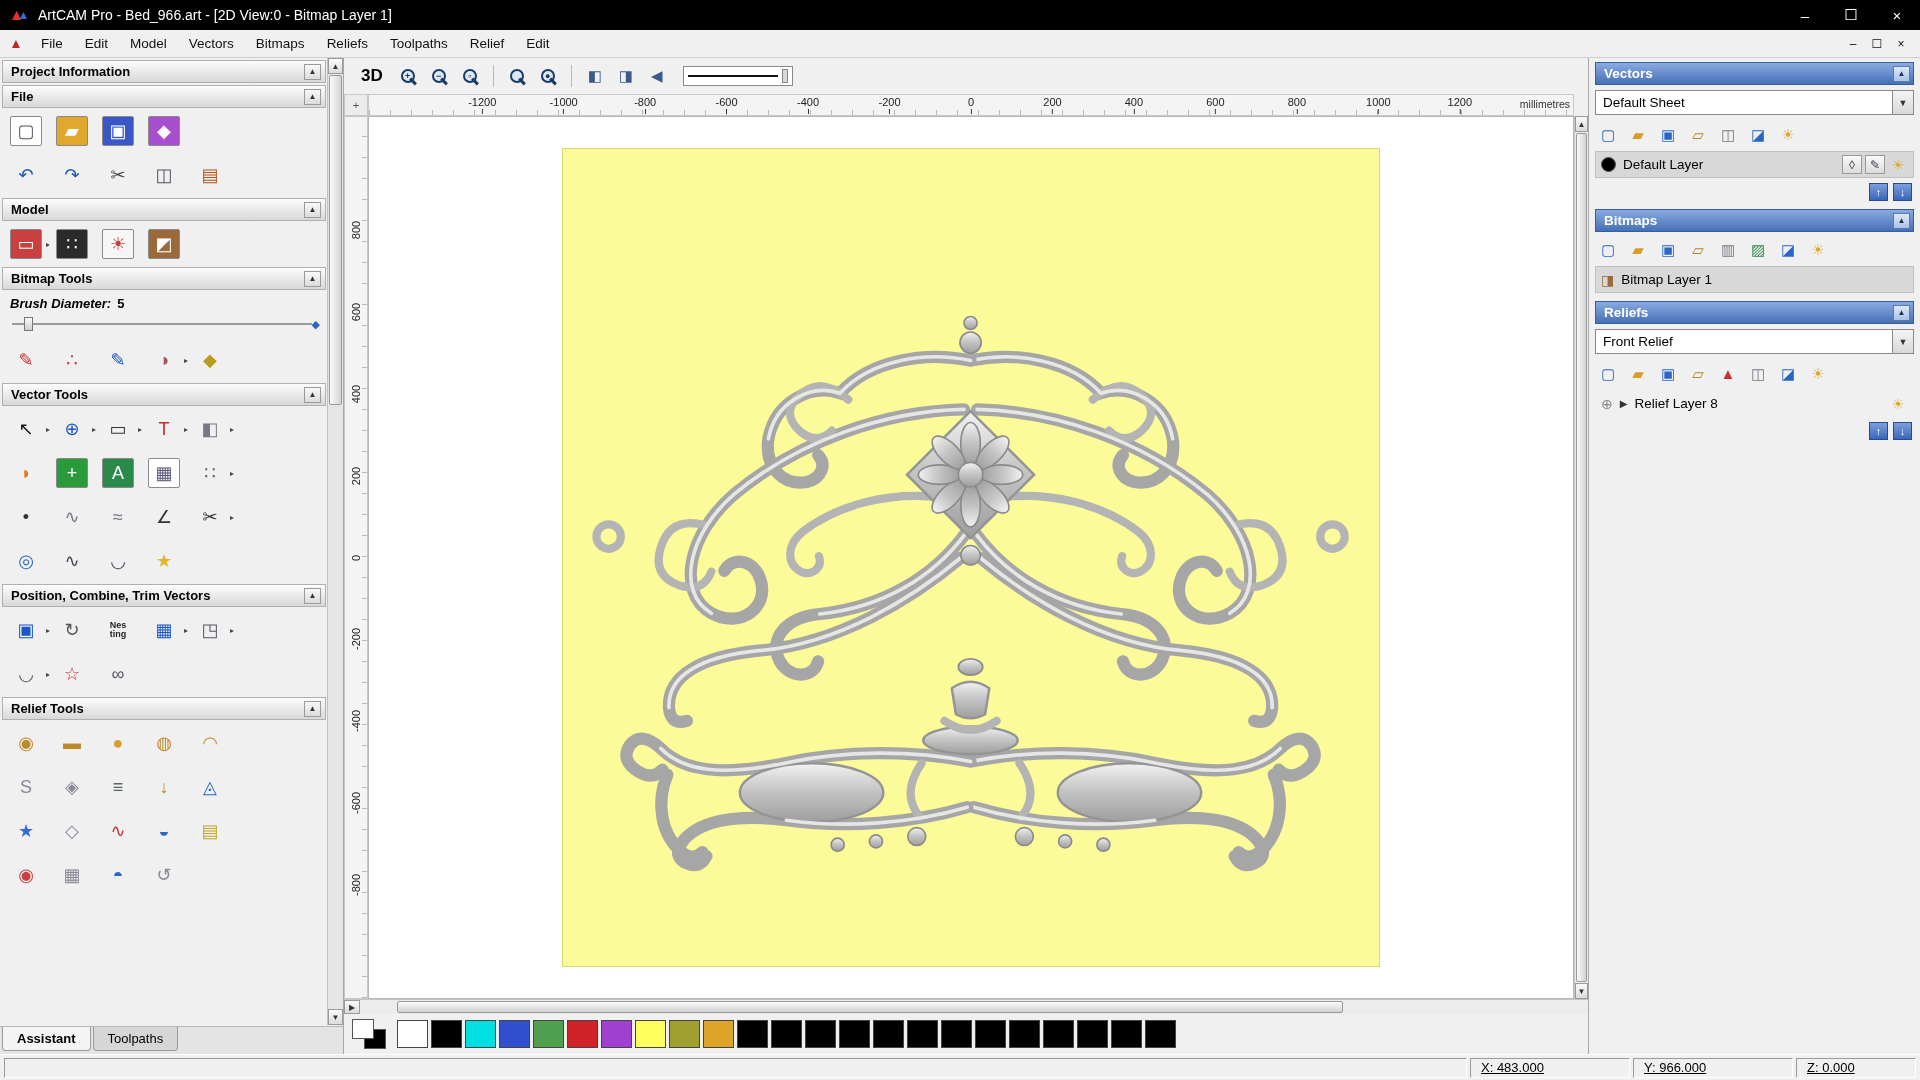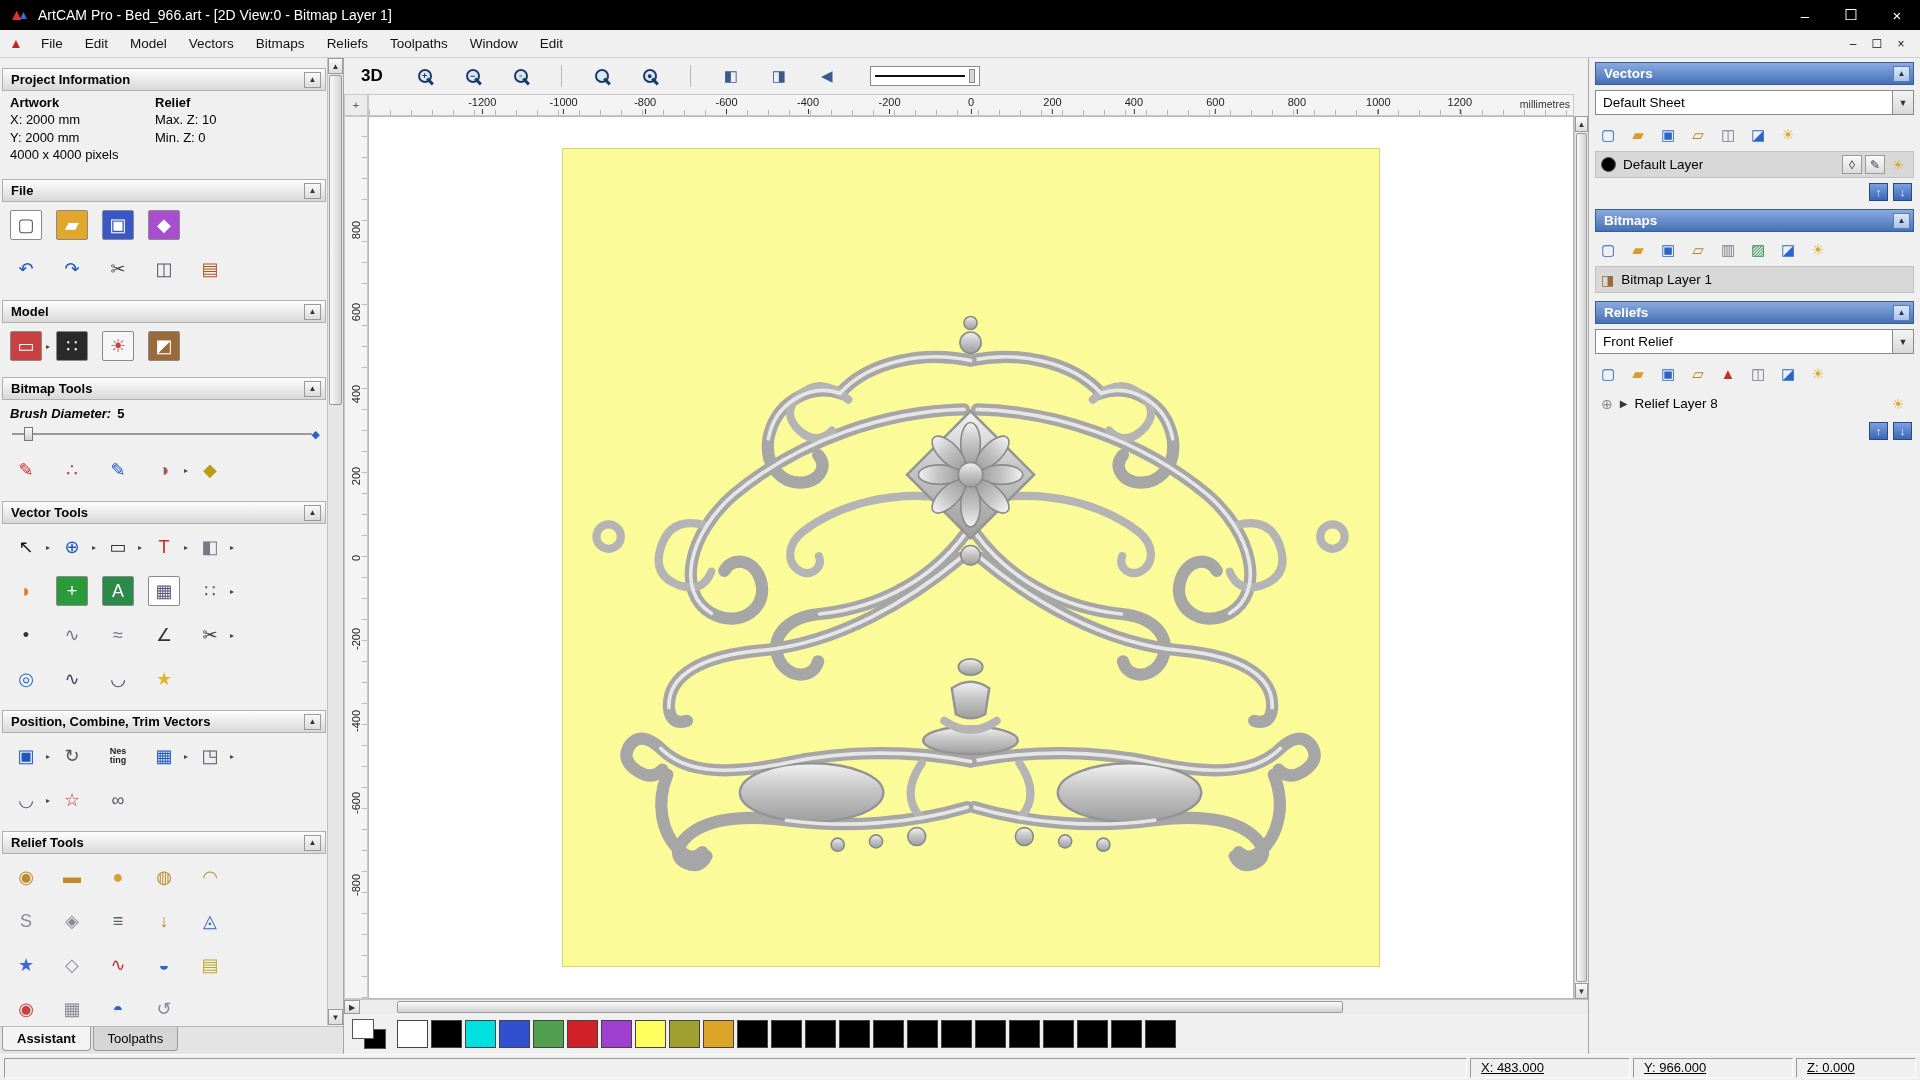--- a/index.html
+++ b/index.html
@@ -18,21 +18,21 @@
   .menubar .mlogo{width:20px;margin:0 4px 0 6px;color:#c22525;font-weight:bold;text-align:center;}
   .menu-item{padding:4px 11px;cursor:default;}
   .mdi-btns{margin-left:auto;display:flex;gap:2px;margin-right:8px;}
   .mdi-btn{width:22px;height:20px;display:flex;align-items:center;justify-content:center;font-size:12px;border:1px solid transparent;}
 
   .main{flex:1;display:flex;min-height:0;}
 
   
   .lp{width:344px;background:#f0f0f0;border-right:1px solid #a8a8a8;position:relative;display:flex;flex-direction:column;flex:none;}
   .lp-content{flex:1;overflow:hidden;padding:0 17px 0 2px;}
-  .sec-h{height:23px;background:linear-gradient(#fdfdfd,#d8d8d8);border:1px solid #b0b0b0;display:flex;align-items:center;justify-content:space-between;padding:0 4px 0 8px;font-size:13px;font-weight:bold;margin-top:10px;}
+  .sec-h{height:23px;background:linear-gradient(#fdfdfd,#d8d8d8);border:1px solid #b0b0b0;display:flex;align-items:center;justify-content:space-between;padding:0 4px 0 8px;font-size:13px;font-weight:bold;margin-top:2px;}
   .col-btn{width:17px;height:16px;background:linear-gradient(#f8f8f8,#dcdcdc);border:1px solid #9a9a9a;font-size:8px;color:#333;display:flex;align-items:center;justify-content:center;}
   .proj-info{padding:4px 8px 6px;font-size:13px;line-height:1.25;}
   .pi-grid{display:grid;grid-template-columns:145px 1fr;row-gap:1px;}
   .pi-b{font-weight:bold;}
   .tool-row{display:flex;gap:14px;padding:8px 8px 6px;}
   .tool-icon{width:32px;height:30px;display:flex;align-items:center;justify-content:center;position:relative;border:1px solid transparent;border-radius:2px;cursor:default;}
   .tool-icon.tile{border:1px solid #8a8a8a;}
   .tool-icon .g{font-size:18px;line-height:1;}
   .tool-icon .txt{font-size:9px;font-weight:bold;line-height:9px;white-space:pre-line;text-align:center;color:#222;}
   .tool-icon .fly{position:absolute;right:-9px;top:10px;font-size:8px;color:#444;}
@@ -44,21 +44,21 @@
   .slider .dot{position:absolute;right:-8px;top:3px;color:#2a66c8;font-size:11px;}
   .lp-tabs{height:28px;display:flex;align-items:flex-start;gap:2px;padding:0 2px;border-top:1px solid #b8b8b8;background:#e4e4e4;flex:none;}
   .lp-tab{padding:4px 14px;font-size:13px;border:1px solid #9a9a9a;border-top:none;border-radius:0 0 4px 4px;background:#d6d6d6;}
   .lp-tab.active{background:#f4f4f4;font-weight:bold;}
   .lp-scroll{position:absolute;right:0;top:0;bottom:29px;width:16px;background:#e6e6e6;border-left:1px solid #c0c0c0;display:flex;flex-direction:column;}
   .sc-btn{height:16px;display:flex;align-items:center;justify-content:center;font-size:8px;background:linear-gradient(#fafafa,#dcdcdc);border:1px solid #9a9a9a;color:#333;}
   .lp-thumb{margin:1px;height:330px;background:linear-gradient(90deg,#fafafa,#d4d4d4);border:1px solid #9a9a9a;border-radius:2px;}
 
   
   .center{flex:1;display:flex;flex-direction:column;min-width:0;background:#f0f0f0;}
-  .viewbar{height:36px;display:flex;align-items:center;gap:22px;padding:0 10px;flex:none;}
+  .viewbar{height:36px;display:flex;align-items:center;gap:5px;padding:0 10px;flex:none;}
   .vb-3d{font-weight:bold;font-size:17px;padding:2px 6px;border:1px solid transparent;}
   .vsep{width:1px;height:22px;background:#b8b8b8;margin:0 5px;}
   .mag{width:26px;height:26px;position:relative;display:flex;align-items:center;justify-content:center;border:1px solid transparent;}
   .mag .lens{width:14px;height:14px;border:2px solid #1a3a6a;border-radius:50%;display:flex;align-items:center;justify-content:center;font-size:9px;font-weight:bold;color:#1a3a6a;background:#dce8f4;}
   .mag::after{content:"";position:absolute;width:8px;height:3px;background:#1a3a6a;transform:rotate(45deg);right:3px;bottom:5px;}
   .vb-ico{width:26px;height:26px;display:flex;align-items:center;justify-content:center;font-size:15px;color:#3a5a8a;border:1px solid transparent;}
   .line-sel{width:110px;height:20px;background:#fff;border:1px solid #8a8a8a;display:flex;align-items:center;padding:0 4px;margin-left:8px;}
   .line-sel .ln{flex:1;height:2px;background:#111;}
   .line-sel .hb{width:6px;height:14px;background:#d8d8d8;border:1px solid #888;margin-left:4px;}
 
@@ -143,48 +143,37 @@
   <div class="menubar">
     <span class="mlogo">▲</span>
     <div id="menu-items" style="display:flex;">
         <span class="menu-item">File</span>
         <span class="menu-item">Edit</span>
         <span class="menu-item">Model</span>
         <span class="menu-item">Vectors</span>
         <span class="menu-item">Bitmaps</span>
         <span class="menu-item">Reliefs</span>
         <span class="menu-item">Toolpaths</span>
-        <span class="menu-item">Window</span>
+        <span class="menu-item">Relief</span>
         <span class="menu-item">Edit</span>
       </div>
     <div class="mdi-btns">
       <span class="mdi-btn">–</span>
       <span class="mdi-btn">☐</span>
       <span class="mdi-btn">×</span>
     </div>
   </div>
 
   <div class="main">
 
     <div class="lp">
       <div class="lp-content">
         <div class="sec-h">
           <span>Project Information</span>
           <span class="col-btn">▲</span>
-        </div>
-        <div class="proj-info">
-          <div class="pi-grid">
-            <span class="pi-b">Artwork</span>
-            <span class="pi-b">Relief</span>
-            <span>X: 2000 mm</span>
-            <span>Max. Z: 10</span>
-            <span>Y: 2000 mm</span>
-            <span>Min. Z: 0</span>
-            <span>4000 x 4000 pixels</span>
-          </div>
         </div>
 
         <div class="sec-h">
           <span>File</span>
           <span class="col-btn">▲</span>
         </div>
         <div id="rows-file">
             <div class="tool-row">
               <div class="tool-icon tile" style="background: rgb(255, 255, 255);">
                 <span class="g" style="color: rgb(85, 85, 102);">▢</span>

